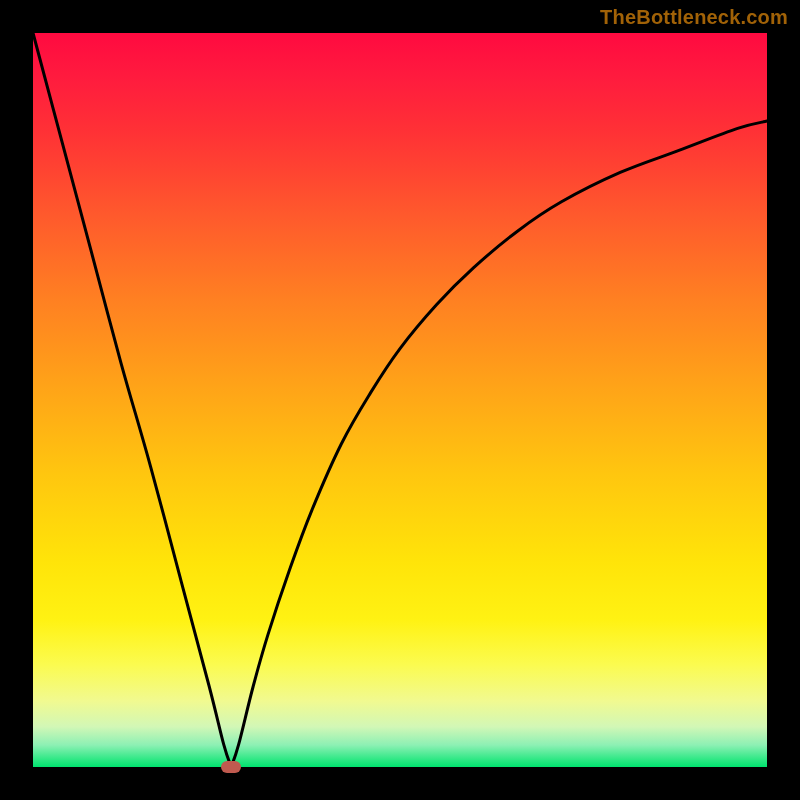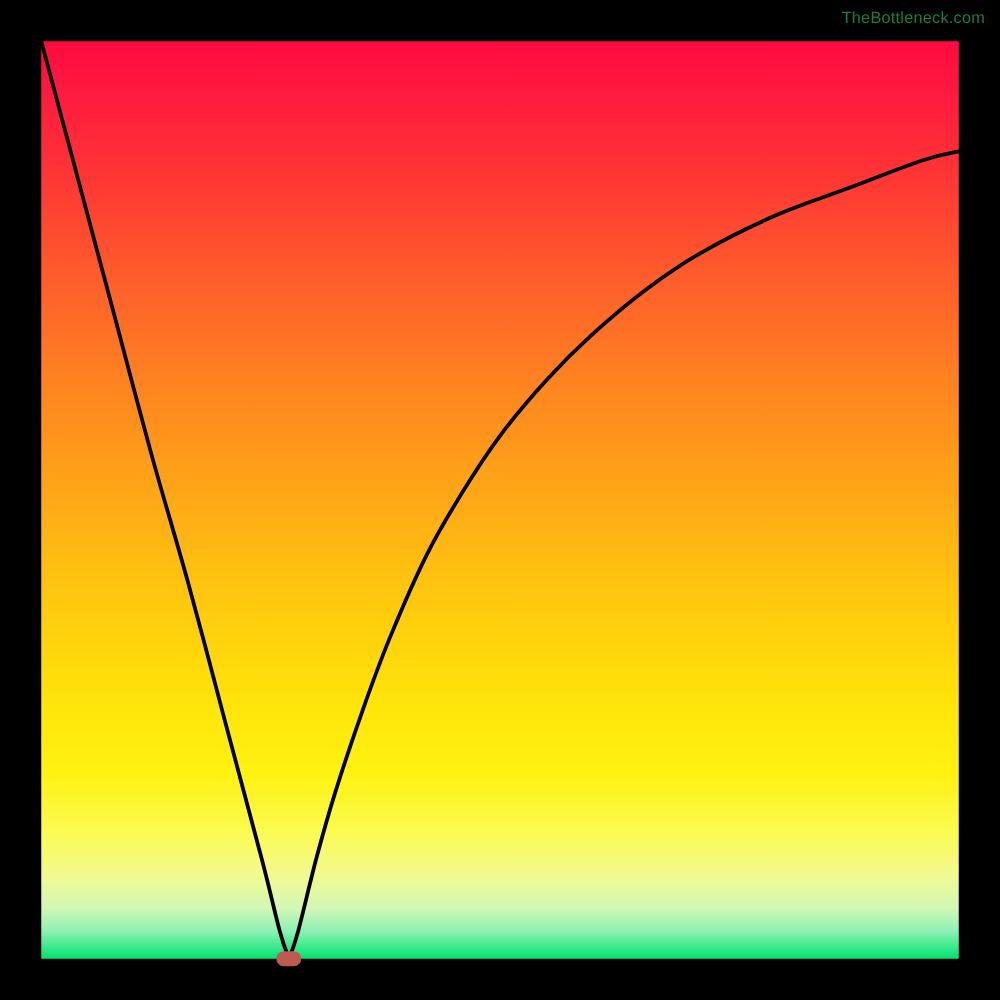--- a/index.html
+++ b/index.html
@@ -41,24 +41,24 @@
       #d2f7b6 94.5%,
       #8df0b4 97%,
       #2de884 99%,
       #00e36f 100%
     );
   }
   .watermark {
     position: absolute;
     top: 6px;
     right: 12px;
-    color: #15803d;
-    font-size: 13px;
+    color: #a16207;
+    font-size: 20px;
     letter-spacing: 0.2px;
-    font-weight: 400;
+    font-weight: 700;
   }
   svg.curve {
     position: absolute;
     left: 0;
     top: 0;
     width: 734px;
     height: 734px;
     overflow: visible;
   }
   .marker {

